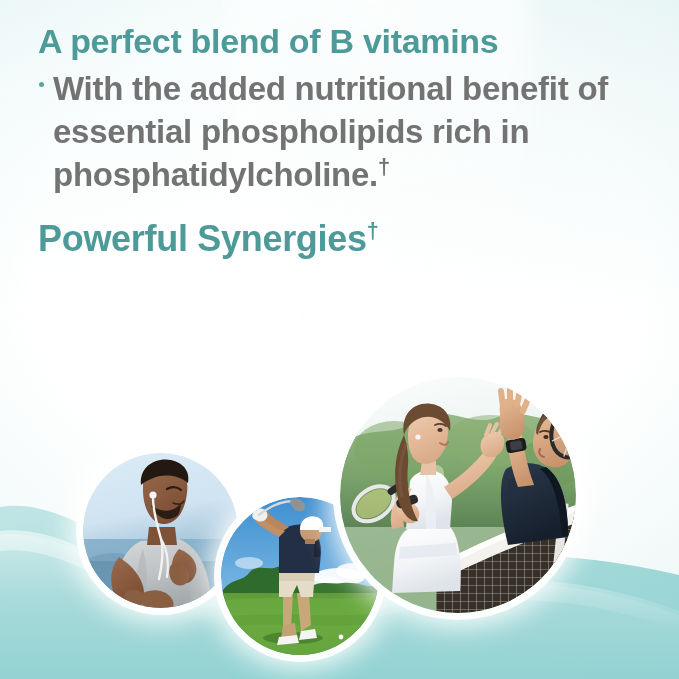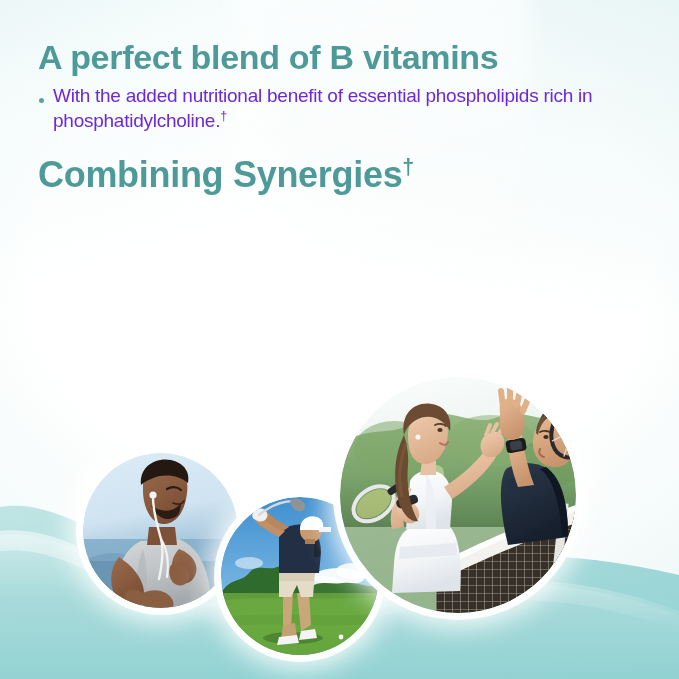--- a/index.html
+++ b/index.html
@@ -58,21 +58,21 @@
   .wave-wrap {
     position: absolute;
     left: 0; bottom: 0;
     width: 679px; height: 240px;
   }
   .wave-wrap svg { display: block; width: 679px; height: 240px; }
 
   
   .text-block {
     position: absolute;
-    left: 38px; top: 38px;
+    left: 38px; top: 22px;
     width: 600px;
   }
   h1.headline {
     margin: 0;
     color: #4d9a98;
     font-size: 34px;
     font-weight: 700;
     letter-spacing: -0.3px;
     line-height: 1.12;
   }
@@ -86,23 +86,23 @@
   }
   .bullet-list {
     margin: 8px 0 0 0;
     padding: 0;
     list-style: none;
   }
   .bullet-item {
     position: relative;
     margin: 0 0 0 0;
     padding-left: 15px;
-    color: #6d28d9;
-    font-size: 19px;
-    font-weight: 400;
+    color: #737373;
+    font-size: 33px;
+    font-weight: 700;
     line-height: 1.30;
     letter-spacing: -0.25px;
   }
   .bullet-item .dot {
     position: absolute;
     left: 1px; top: 14px;
     width: 5px; height: 5px;
     border-radius: 50%;
     background: #5aa3a1;
   }
@@ -435,18 +435,18 @@
   <div class="text-block">
 
     <h1 class="headline">A perfect blend of B vitamins</h1>
 
     <ul class="bullet-list">
       <li class="bullet-item">
         <span class="dot"></span><span>With the added nutritional benefit of essential phospholipids rich in phosphatidylcholine.</span><sup class="dagger">†</sup>
       </li>
     </ul>
 
-    <h1 class="headline-2"><span>Combining Synergies</span><sup class="dagger-h">†</sup></h1>
+    <h1 class="headline-2"><span>Powerful Synergies</span><sup class="dagger-h">†</sup></h1>
 
 
   </div>
 
 </div>
 
 </body></html>

